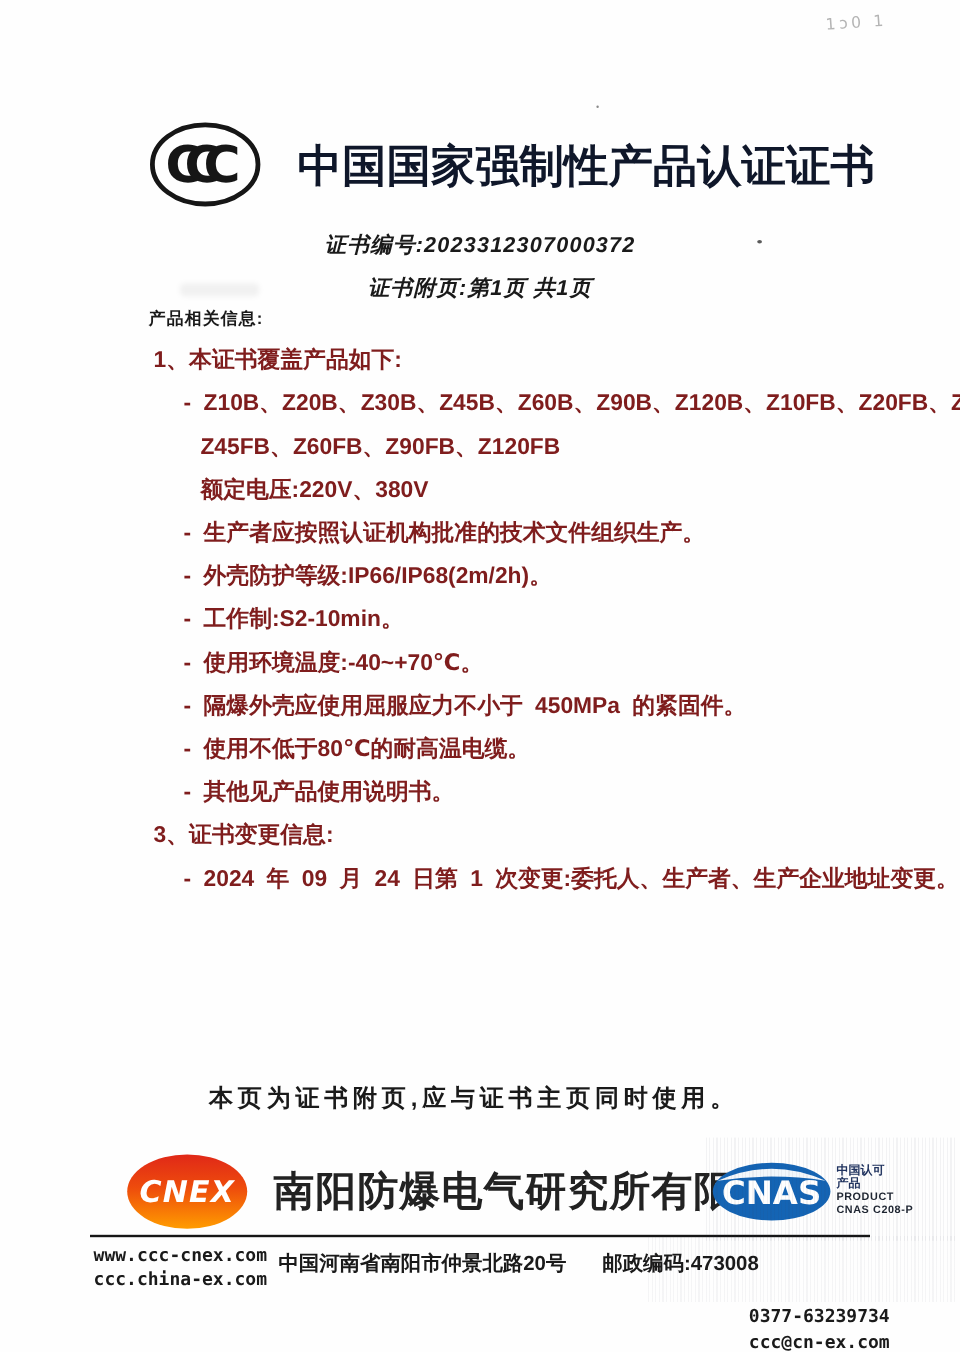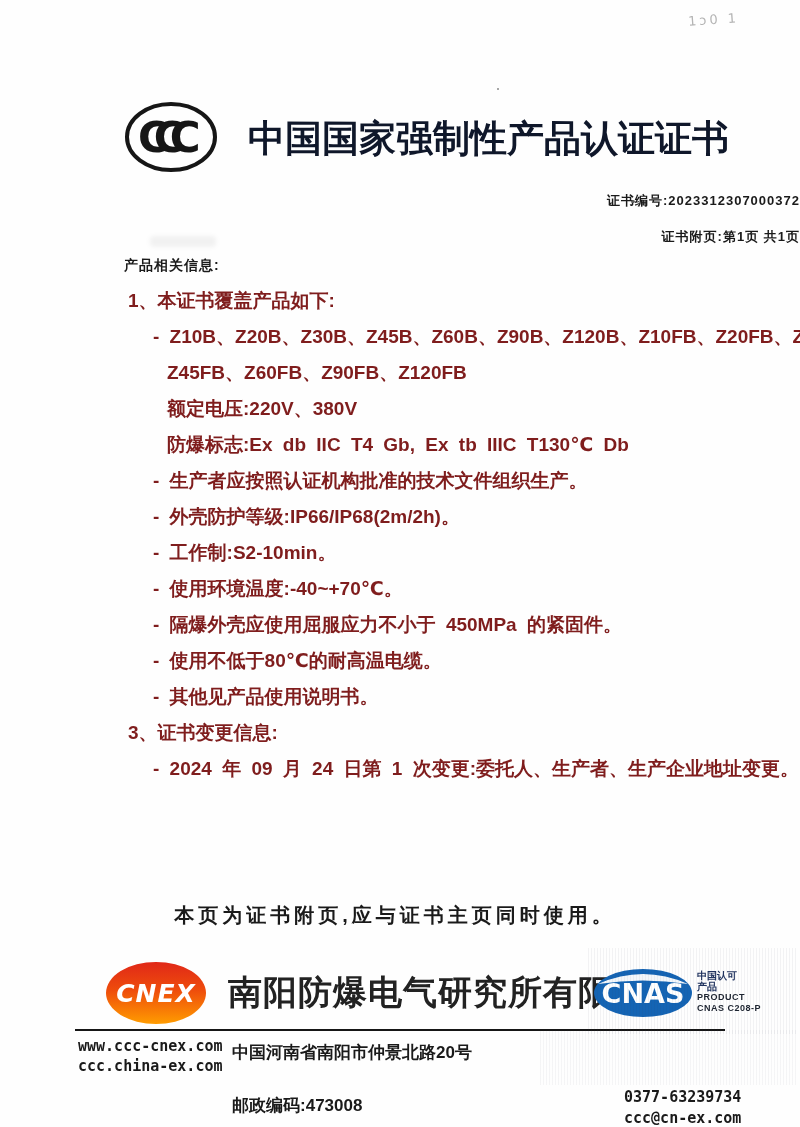--- a/index.html
+++ b/index.html
@@ -9,22 +9,22 @@
     font-family:"Liberation Sans","DejaVu Sans",sans-serif;
     color:#1a1a1a;
   }
   
   .pencil{position:absolute;top:12px;left:688px;color:#b4b4b4;font-size:13px;
     transform:rotate(-4deg);letter-spacing:3px;font-family:"DejaVu Sans",sans-serif;}
   
   .ccc-logo{position:absolute;left:123px;top:101px;width:96px;height:72px;}
   .doc-title{position:absolute;left:248px;top:114px;width:440px;
     font-size:37px;font-weight:600;letter-spacing:0px;white-space:nowrap;color:#0f172a;}
-  .center-line{position:absolute;left:0;width:100%;text-align:right;
-    font-size:13px;font-weight:700;letter-spacing:1px;}
+  .center-line{position:absolute;left:0;width:100%;text-align:center;
+    font-size:18px;font-weight:700;letter-spacing:1px;font-style:italic;}
   .cert-no-line{top:192px;}
   .page-line{top:228px;}
   
   .section-heading{position:absolute;left:124px;top:257px;font-size:14px;
     font-weight:800;letter-spacing:1px;}
   .body-lines{position:absolute;left:0;top:283px;width:800px;}
   .body-line{height:36px;line-height:36px;font-size:19px;font-weight:600;
     white-space:nowrap;word-spacing:5px;color:#7f1d1d;}
   .ind1{padding-left:128px;}
   .ind2{padding-left:153px;}
@@ -39,21 +39,21 @@
   .cnas-block{position:absolute;left:592px;top:962px;display:flex;align-items:center;}
   .cnas-logo{width:102px;height:60px;flex:none;}
   .cnas-text{margin-left:3px;line-height:11px;white-space:nowrap;}
   .cnas-text .cn{font-size:10px;font-weight:700;color:#20335f;}
   .cnas-text .en{font-size:9px;font-weight:800;color:#1d2430;letter-spacing:0.5px;}
   
   .divider{position:absolute;left:75px;top:1029px;width:650px;height:2px;background:#161616;}
   .urls{position:absolute;left:78px;top:1036px;font-family:"DejaVu Sans Mono","Liberation Mono",monospace;
     font-size:15px;font-weight:700;line-height:20px;white-space:nowrap;}
   .address-row{position:absolute;left:232px;top:1041px;display:flex;gap:30px;
-    font-size:17px;font-weight:700;white-space:nowrap;flex-direction:column;}
+    font-size:17px;font-weight:700;white-space:nowrap;}
   .phone-block{position:absolute;left:624px;top:1087px;font-family:"DejaVu Sans Mono","Liberation Mono",monospace;
     font-size:15px;font-weight:700;line-height:21px;white-space:nowrap;text-align:right;}
   
   .scan-stripes{position:absolute;pointer-events:none;
     background:repeating-linear-gradient(90deg,rgba(50,55,80,0.06) 0 1px,transparent 1px 3px);}
   .stripes-a{left:588px;top:948px;width:210px;height:86px;}
   .stripes-b{left:540px;top:1030px;width:258px;height:55px;opacity:.8;}
   .speck{position:absolute;border-radius:50%;background:#5a5a5a;}
   .speck-a{left:631px;top:200px;width:4px;height:3px;}
   .speck-b{left:497px;top:88px;width:2px;height:2px;background:#8a8a8a;}
@@ -78,21 +78,20 @@
 
   <div class="center-line page-line"><span>证书附页:</span><span>第1页 共1页</span></div>
 
   <div class="section-heading">产品相关信息:</div>
 
   <div class="body-lines">
     <div class="body-line ind1">1、本证书覆盖产品如下:</div>
     <div class="body-line ind2">- Z10B、Z20B、Z30B、Z45B、Z60B、Z90B、Z120B、Z10FB、Z20FB、Z30FB、</div>
     <div class="body-line ind3">Z45FB、Z60FB、Z90FB、Z120FB</div>
     <div class="body-line ind3">额定电压:220V、380V</div>
-    <div class="body-line ind3">防爆标志:Ex db IIC T4 Gb, Ex tb IIIC T130℃ Db</div>
     <div class="body-line ind2">- 生产者应按照认证机构批准的技术文件组织生产。</div>
     <div class="body-line ind2">- 外壳防护等级:IP66/IP68(2m/2h)。</div>
     <div class="body-line ind2">- 工作制:S2-10min。</div>
     <div class="body-line ind2">- 使用环境温度:-40~+70℃。</div>
     <div class="body-line ind2">- 隔爆外壳应使用屈服应力不小于 450MPa 的紧固件。</div>
     <div class="body-line ind2">- 使用不低于80℃的耐高温电缆。</div>
     <div class="body-line ind2">- 其他见产品使用说明书。</div>
     <div class="body-line ind1">3、证书变更信息:</div>
     <div class="body-line ind2">- 2024 年 09 月 24 日第 1 次变更:委托人、生产者、生产企业地址变更。</div>
   </div>

